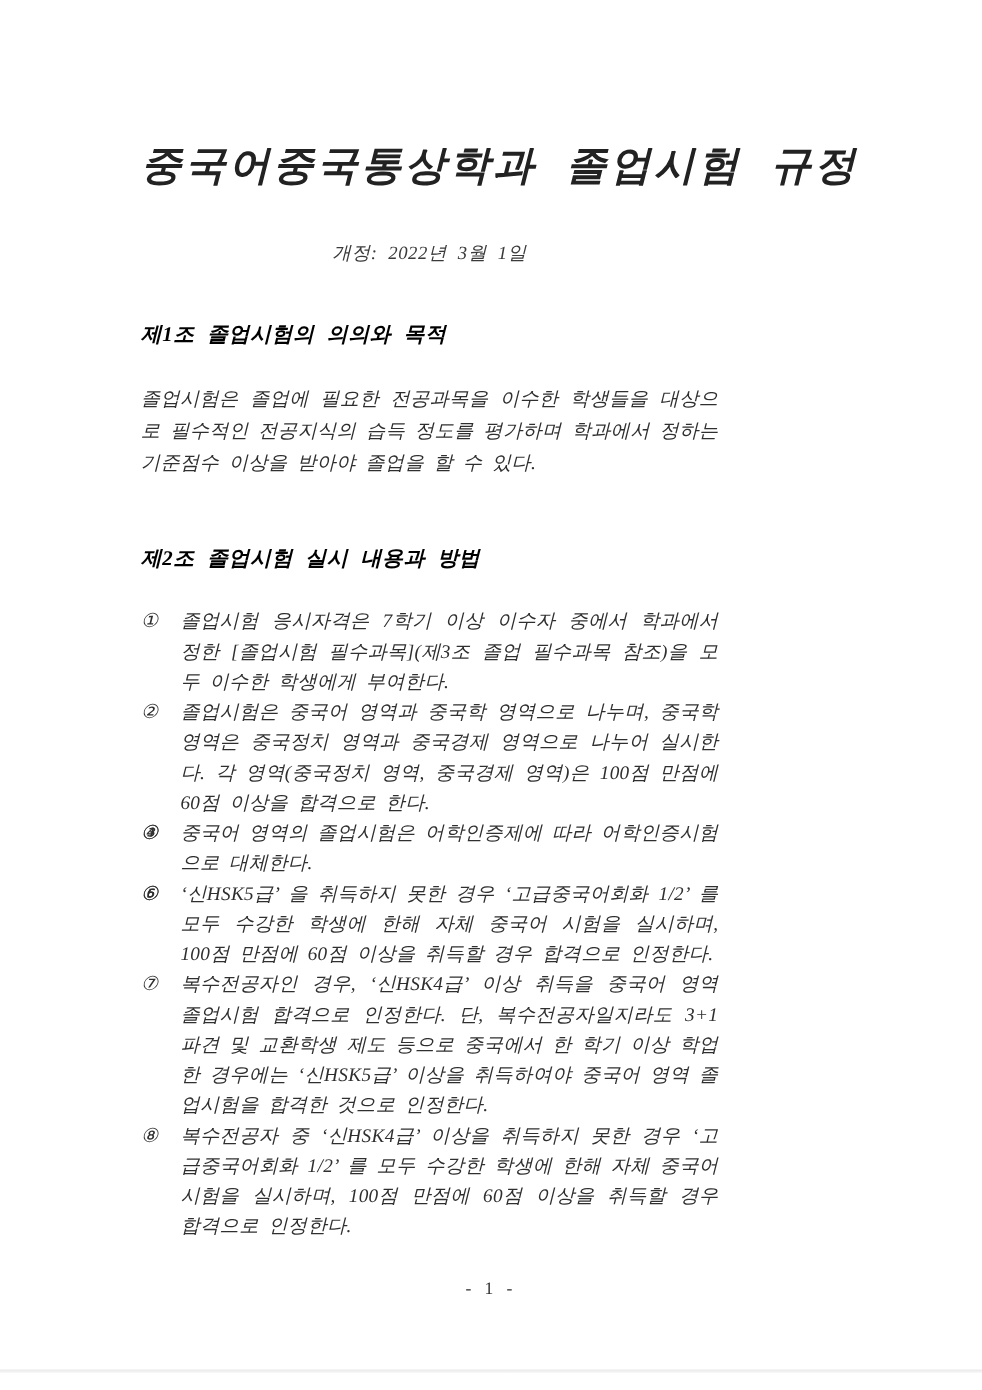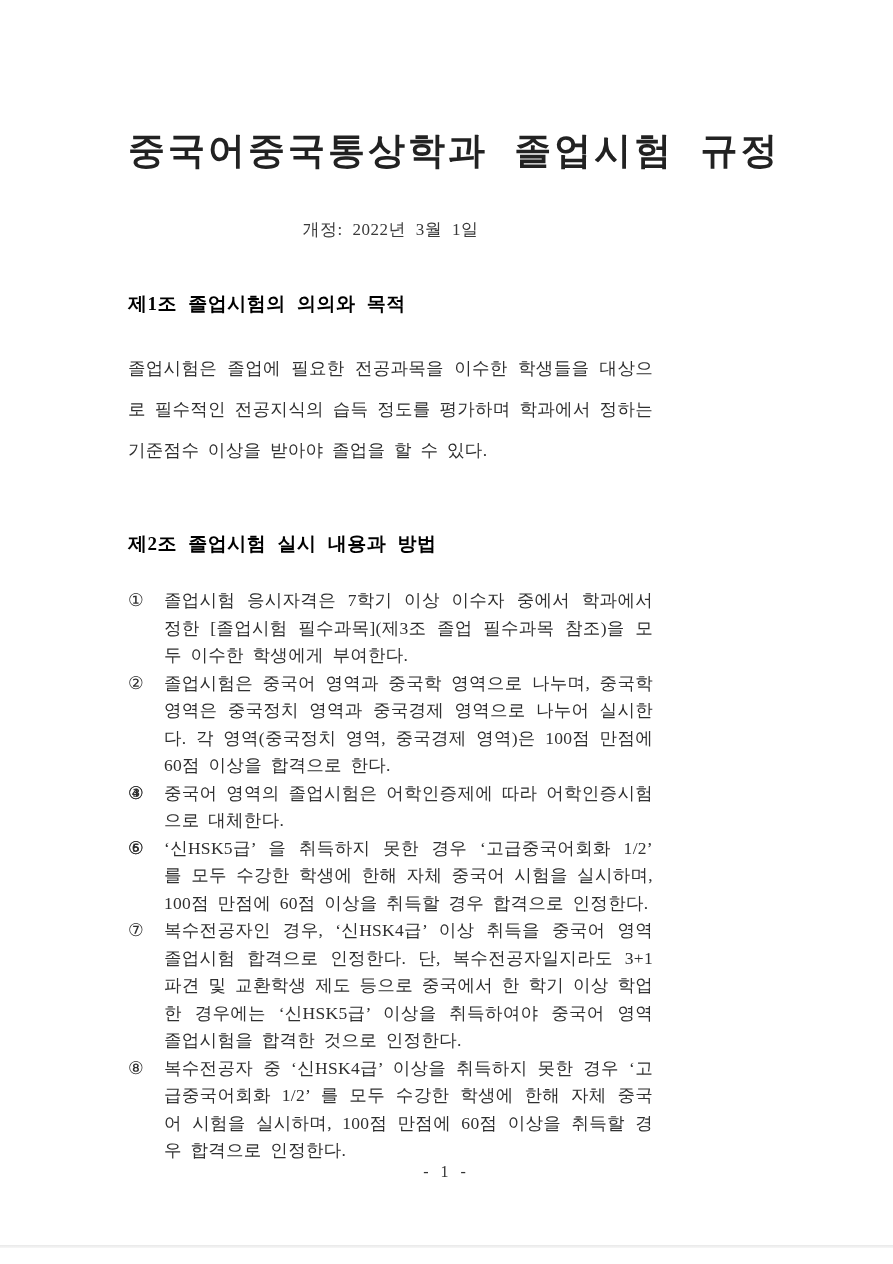--- a/index.html
+++ b/index.html
@@ -12,20 +12,21 @@
     font-family: "Liberation Serif", "DejaVu Serif", serif;
     color: #2f2f2f;
     overflow: hidden;
   }
   .page {
     position: absolute;
     top: 0; left: 0;
     width: 755px;
     height: 1264px;
     padding: 0 102px 0 128px;
+    font-style: italic;
   }
   .doc-title {
     margin-top: 126px;
     text-align: center;
     font-size: 37px;
     font-weight: bold;
     color: #222222;
     letter-spacing: 3px;
     word-spacing: 14px;
     white-space: nowrap;
@@ -43,21 +44,21 @@
     font-weight: bold;
     color: #000000;
     letter-spacing: 0.5px;
     word-spacing: 6px;
   }
   .h1 { margin-top: 50px; }
   .h2 { margin-top: 60px; }
   .body-par {
     margin-top: 31px;
     font-size: 17.5px;
-    line-height: 41px;
+    line-height: 29px;
     text-align: justify;
     word-spacing: 4px;
     letter-spacing: 0.3px;
   }
   .num-list {
     margin-top: 30px;
     font-size: 17.5px;
     line-height: 27.5px;
     letter-spacing: 0.3px;
   }

